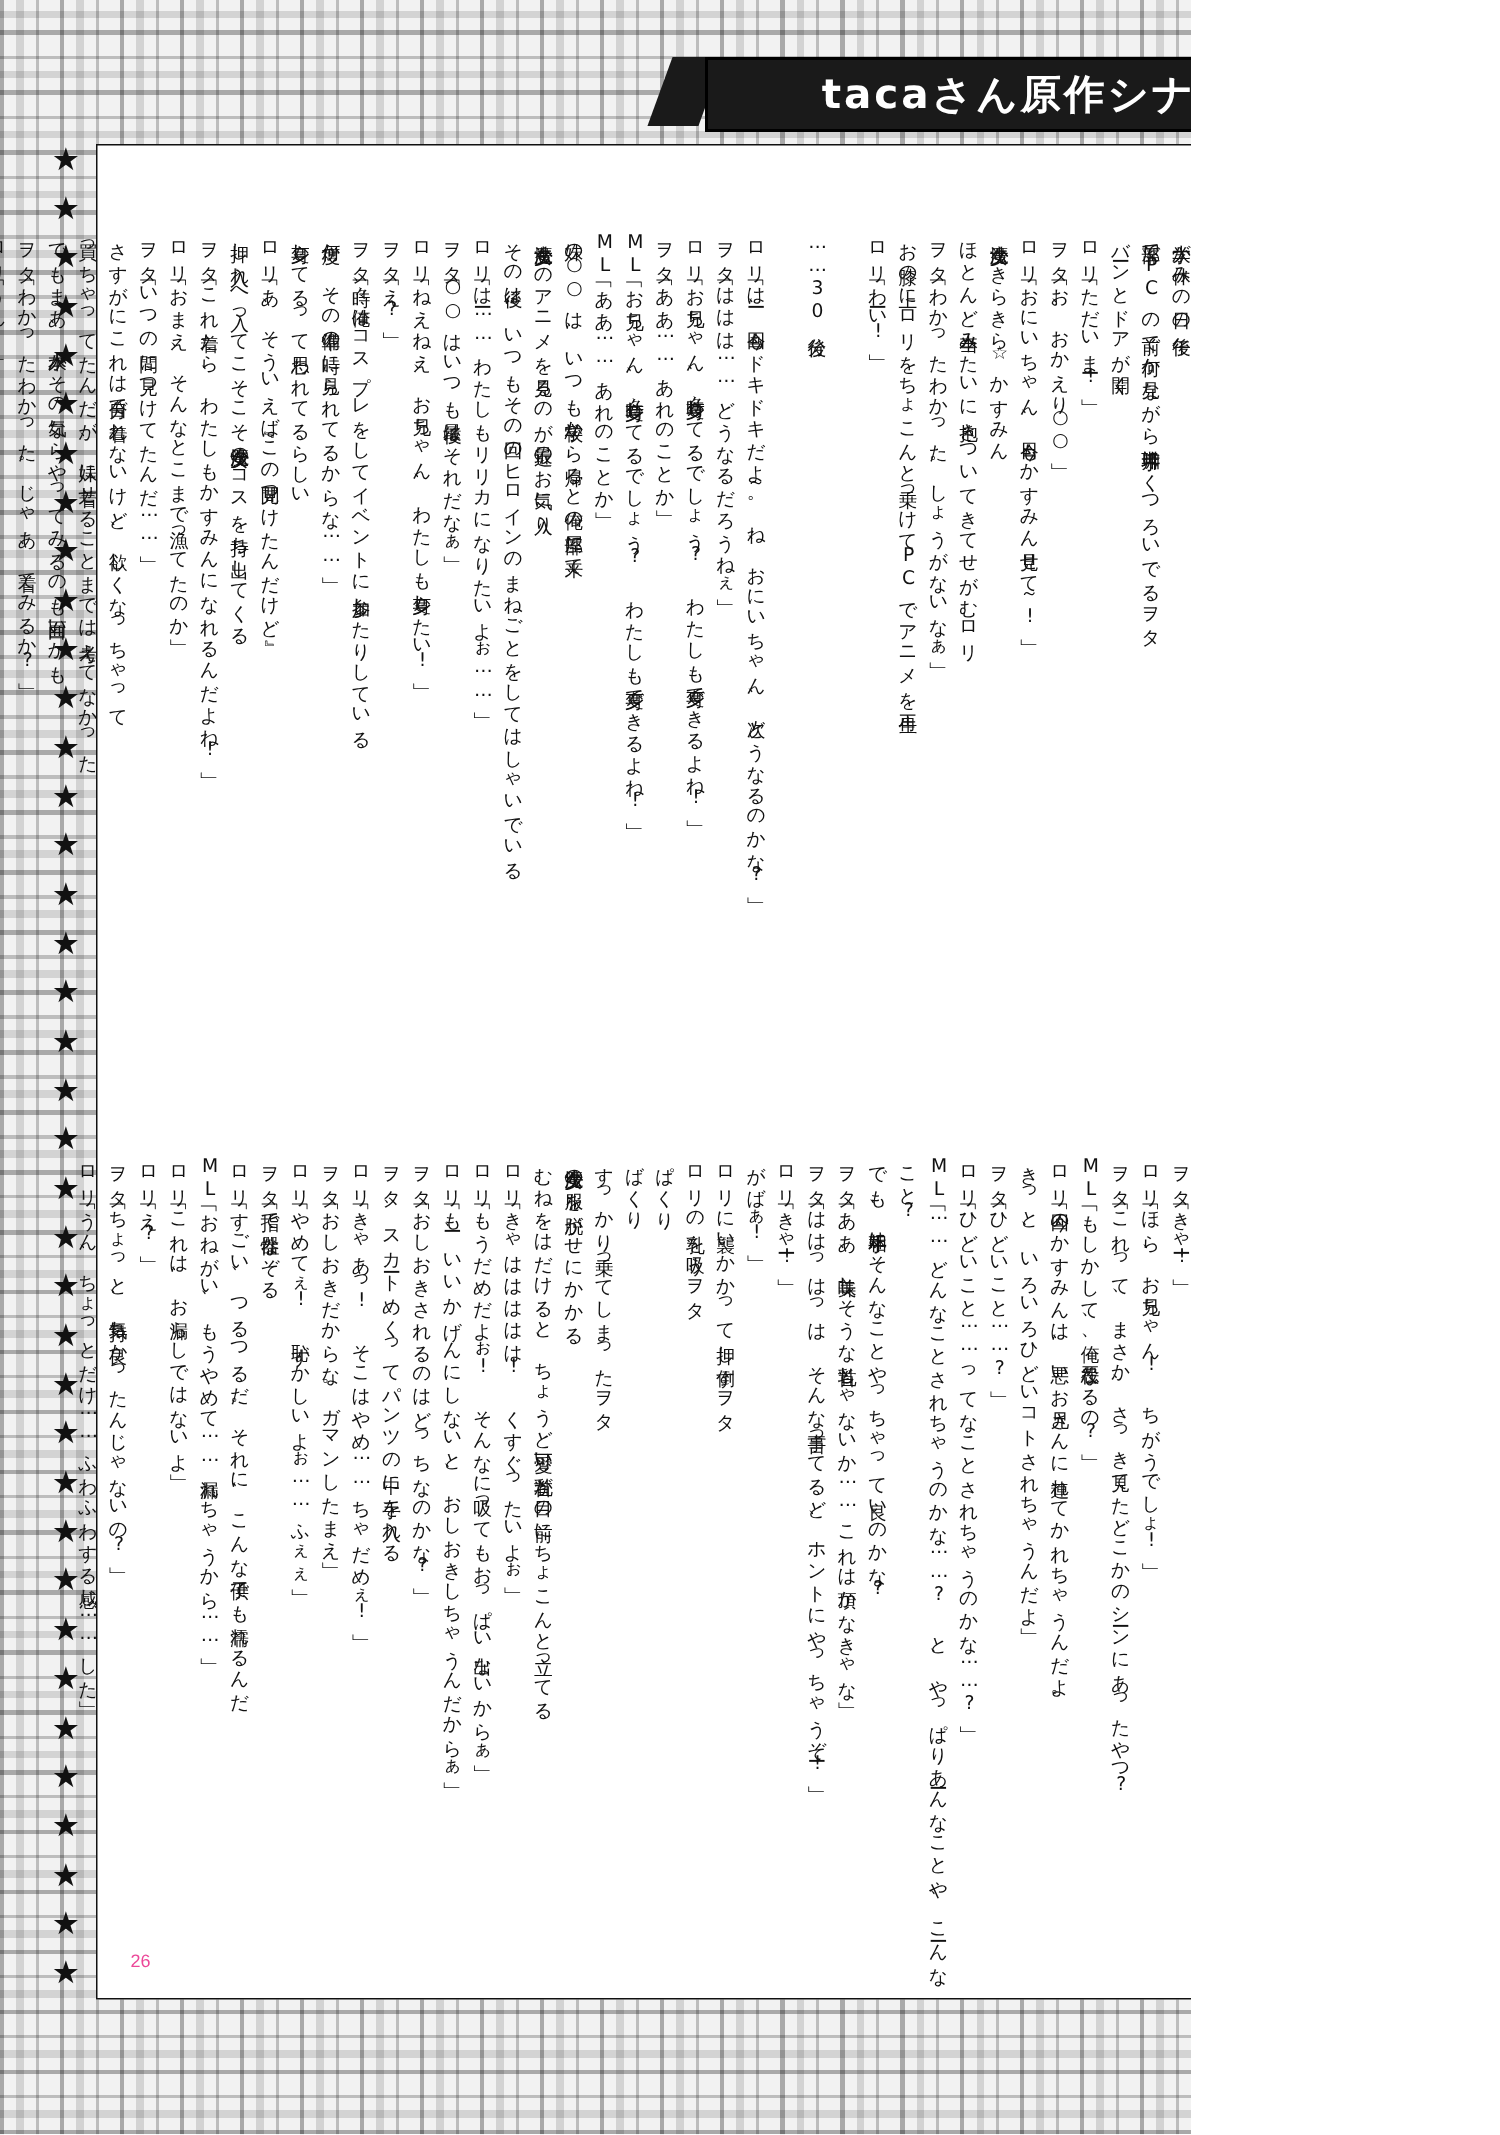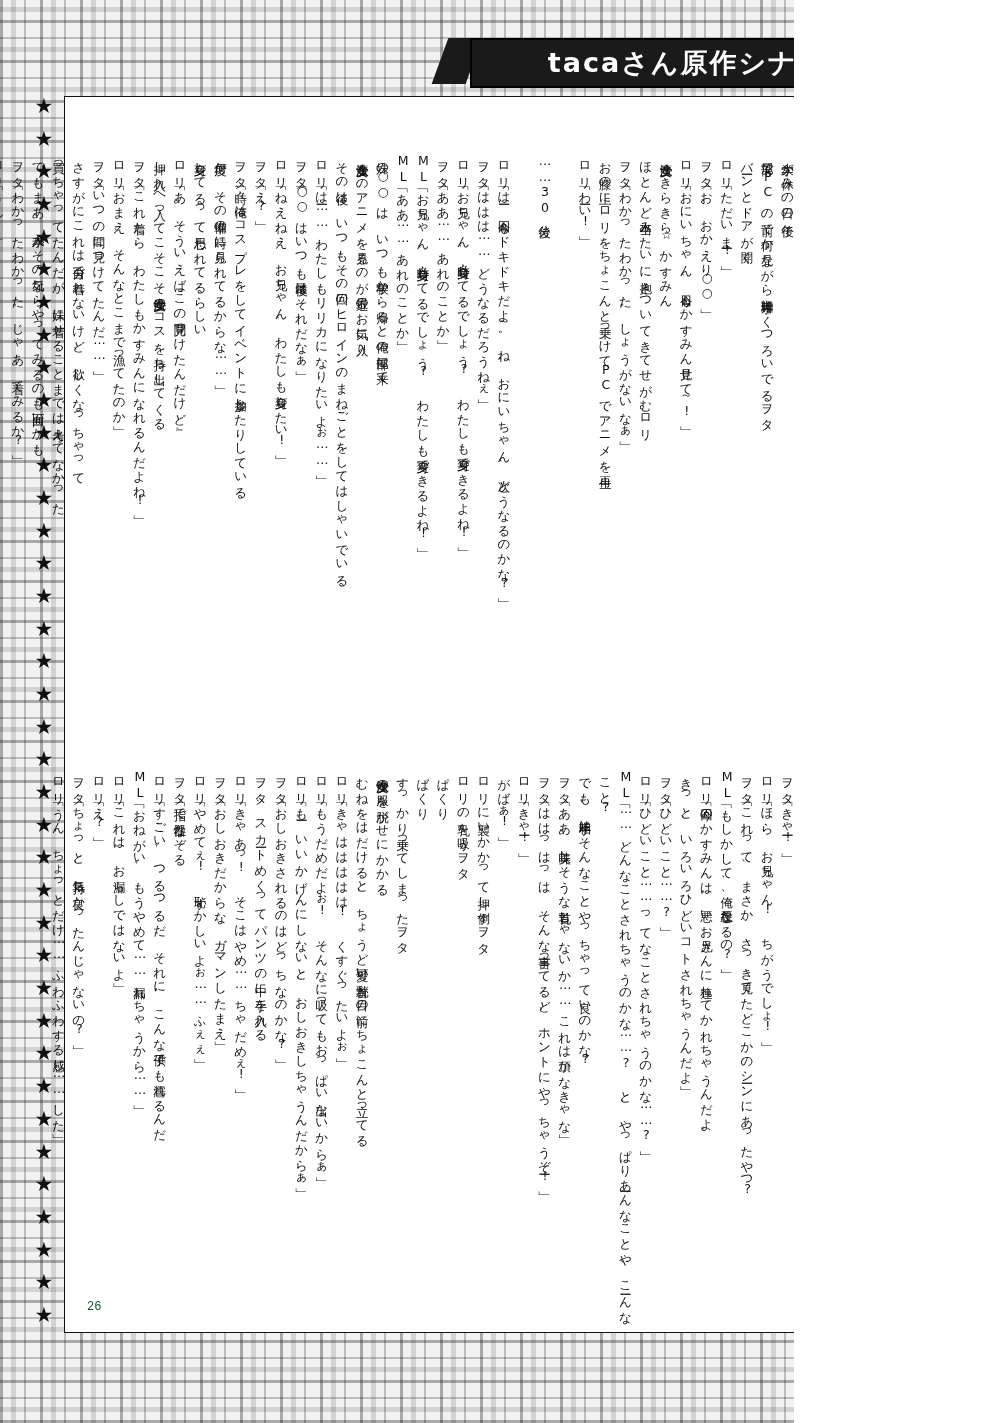--- a/index.html
+++ b/index.html
@@ -121,23 +121,23 @@
     left: 18px;
     width: 836px;
     height: 556px;
   }
 
   .pagenum {
     position: absolute;
     left: 22px;
     bottom: 18px;
     font-size: 12px;
-    color: #14532d;
+    color: #ec4899;
     writing-mode: horizontal-tb;
-    font-family: Liberation Mono, monospace;
+    font-family: Liberation Sans, sans-serif;
   }
 </style>
 </head>
 <body>
 
 <div id="page">
 
   <div class="plaid"></div>
 
   <div class="banner-tail"></div>

